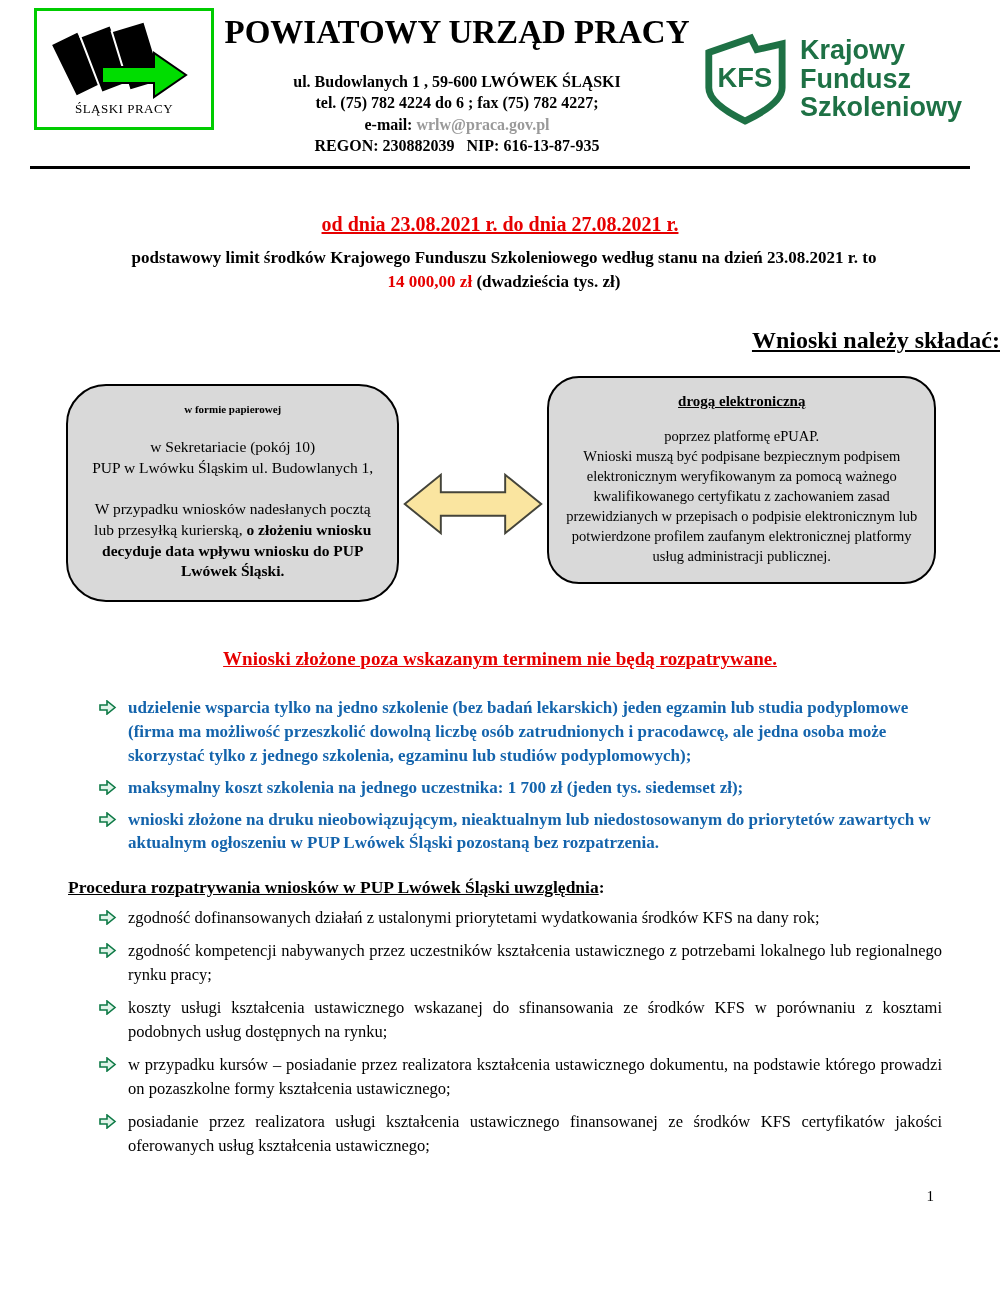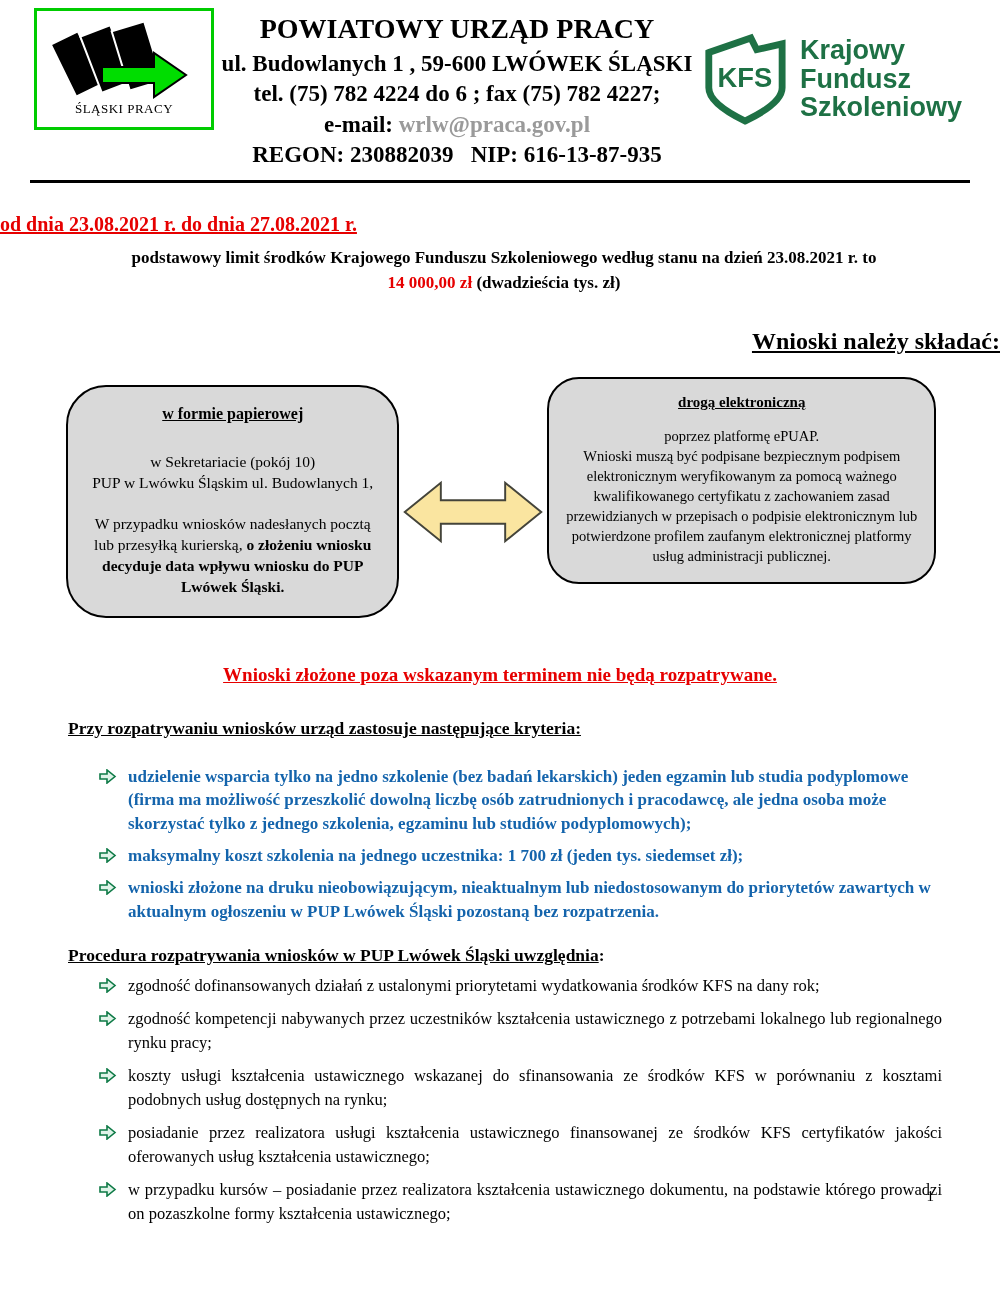--- a/index.html
+++ b/index.html
@@ -24,40 +24,40 @@
     box-sizing:border-box;
   }
   .pup-logo svg{display:block;margin-top:4px;}
   .pup-logo .caption{
     font-size:13px;letter-spacing:.5px;margin-top:-14px;
   }
   .office{
     flex:1;text-align:center;font-weight:bold;line-height:1.32;
     padding-top:6px;
   }
-  .office .name{font-size:28px;line-height:1.1;margin-bottom:4px;}
-  .office .line{font-size:23px;white-space:pre-wrap;}
+  .office .name{font-size:33px;line-height:1.1;margin-bottom:21px;}
+  .office .line{font-size:16px;white-space:pre-wrap;}
   .office .email-value{color:#9a9a9a;font-weight:bold;}
   .kfs{
     width:262px;flex-shrink:0;display:flex;align-items:center;gap:10px;
     padding-top:22px;
   }
   .kfs-text{
     font-family:"Liberation Sans", sans-serif;
     font-weight:bold;color:#1e7145;font-size:27px;line-height:1.07;
   }
   
   .divider{border-top:3px solid #000;margin:10px 30px 0 30px;}
   
   .doc-title{
     text-align:center;font-size:22px;font-weight:bold;margin-top:16px;
   }
   .period{
-    font-size:20px;font-weight:bold;color:#e60000;
-    text-decoration:underline;margin-top:30px;
+    text-align:center;font-size:20px;font-weight:bold;color:#e60000;
+    text-decoration:underline;margin-top:44px;
   }
   .limit{
     text-align:center;font-size:17px;font-weight:bold;margin-top:10px;line-height:1.45;padding-left:8px;
   }
   .limit .amount{color:#e60000;}
   .submission-heading{
     text-align:right;font-size:24px;font-weight:bold;text-decoration:underline;
     margin-top:32px;
   }
   
@@ -66,21 +66,21 @@
     margin:22px 64px 0 66px;
   }
   .bubble{
     background:#d9d9d9;border:2px solid #000;box-sizing:border-box;
     text-align:center;
   }
   .paper-box{
     width:356px;border-radius:40px;padding:16px 20px 18px;
     font-size:15.5px;line-height:1.35;margin-top:8px;
   }
-  .paper-box .box-title{font-weight:bold;text-decoration:underline;font-size:16px;margin-bottom:28px;}
+  .paper-box .box-title{font-weight:bold;font-size:11px;margin-bottom:20px;}
   .paper-box p{margin:0 0 0 0;}
   .paper-box .gap{height:20px;}
   .arrow-holder{
     flex:1;display:flex;align-items:center;justify-content:center;
     align-self:center;padding-top:30px;
   }
   .electronic-box{
     width:416px;border-radius:32px;padding:13px 16px 16px;
     font-size:14.5px;line-height:1.38;
   }
@@ -183,21 +183,20 @@
 
     <div class="bubble electronic-box">
       <div class="box-title">drogą elektroniczną</div>
       <p>poprzez platformę ePUAP.</p>
       <p>Wnioski muszą być podpisane bezpiecznym podpisem elektronicznym weryfikowanym za pomocą ważnego kwalifikowanego certyfikatu z zachowaniem zasad przewidzianych w przepisach o podpisie elektronicznym lub potwierdzone profilem zaufanym elektronicznej platformy usług administracji publicznej.</p>
     </div>
   </div>
 
   <div class="warning">Wnioski złożone poza wskazanym terminem nie będą rozpatrywane.</div>
 
-  <div class="section-heading"><span class="u">Przy rozpatrywaniu wniosków urząd zastosuje następujące kryteria:</span></div>
 
   <ul class="bullets criteria">
 
       <li>
         <svg class="bullet-icon" width="19" height="15" viewBox="0 0 19 15">
           <polygon points="2,5 9,5 9,1 17,7.5 9,14 9,10 2,10" fill="#dff3e8" stroke="#0e7a46" stroke-width="1.6"></polygon>
         </svg>
         <span>udzielenie wsparcia tylko na jedno szkolenie (bez badań lekarskich) jeden egzamin lub studia podyplomowe (firma ma możliwość przeszkolić dowolną liczbę osób zatrudnionych i pracodawcę, ale jedna osoba może skorzystać tylko z jednego szkolenia, egzaminu lub studiów podyplomowych);</span>
       </li>
 
@@ -238,26 +237,26 @@
         <svg class="bullet-icon" width="19" height="15" viewBox="0 0 19 15">
           <polygon points="2,5 9,5 9,1 17,7.5 9,14 9,10 2,10" fill="#dff3e8" stroke="#0e7a46" stroke-width="1.6"></polygon>
         </svg>
         <span>koszty usługi kształcenia ustawicznego wskazanej do sfinansowania ze środków KFS w porównaniu z kosztami podobnych usług dostępnych na rynku;</span>
       </li>
 
       <li>
         <svg class="bullet-icon" width="19" height="15" viewBox="0 0 19 15">
           <polygon points="2,5 9,5 9,1 17,7.5 9,14 9,10 2,10" fill="#dff3e8" stroke="#0e7a46" stroke-width="1.6"></polygon>
         </svg>
+        <span>w przypadku kursów – posiadanie przez realizatora kształcenia ustawicznego dokumentu, na podstawie którego prowadzi on pozaszkolne formy kształcenia ustawicznego;</span>
+      </li>
+
+      <li>
+        <svg class="bullet-icon" width="19" height="15" viewBox="0 0 19 15">
+          <polygon points="2,5 9,5 9,1 17,7.5 9,14 9,10 2,10" fill="#dff3e8" stroke="#0e7a46" stroke-width="1.6"></polygon>
+        </svg>
         <span>posiadanie przez realizatora usługi kształcenia ustawicznego finansowanej ze środków KFS certyfikatów jakości oferowanych usług kształcenia ustawicznego;</span>
-      </li>
-
-      <li>
-        <svg class="bullet-icon" width="19" height="15" viewBox="0 0 19 15">
-          <polygon points="2,5 9,5 9,1 17,7.5 9,14 9,10 2,10" fill="#dff3e8" stroke="#0e7a46" stroke-width="1.6"></polygon>
-        </svg>
-        <span>w przypadku kursów – posiadanie przez realizatora kształcenia ustawicznego dokumentu, na podstawie którego prowadzi on pozaszkolne formy kształcenia ustawicznego;</span>
       </li>
 
     </ul>
 
   <div class="page-number">1</div>
 </div>
 
 </body></html>

